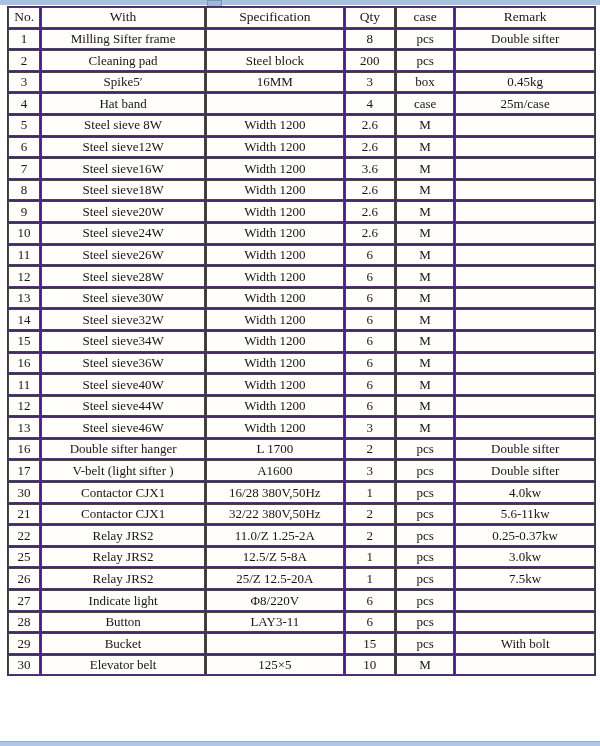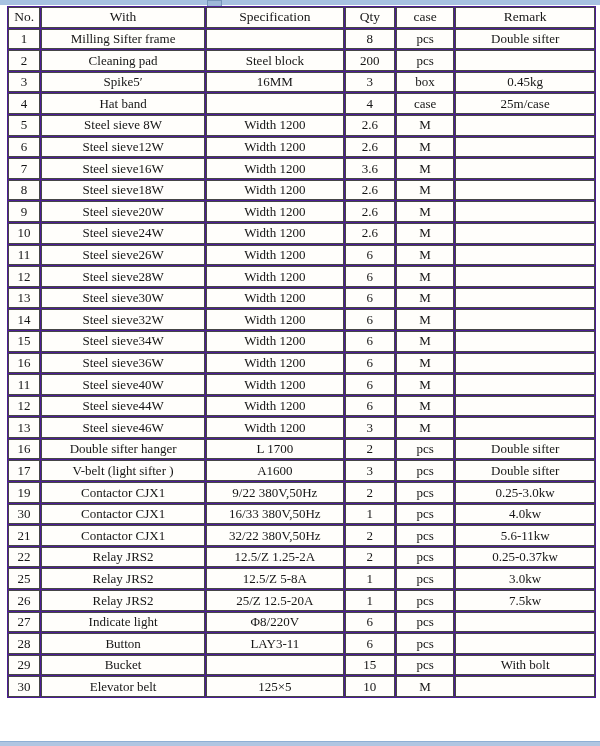--- a/index.html
+++ b/index.html
@@ -261,47 +261,39 @@
       </tr>
       <tr>
         <td class="col-no">17</td>
         <td class="col-name">V-belt (light sifter )</td>
         <td class="col-specification">A1600</td>
         <td class="col-qty">3</td>
         <td class="col-unit">pcs</td>
         <td class="col-remark">Double sifter</td>
       </tr>
       <tr>
-        <td class="col-no">19</td>
-        <td class="col-name">Contactor CJX1</td>
-        <td class="col-specification">9/22 380V,50Hz</td>
-        <td class="col-qty">2</td>
-        <td class="col-unit">pcs</td>
-        <td class="col-remark">0.25-3.0kw</td>
-      </tr>
-      <tr>
         <td class="col-no">30</td>
         <td class="col-name">Contactor CJX1</td>
-        <td class="col-specification">16/33 380V,50Hz</td>
+        <td class="col-specification">16/28 380V,50Hz</td>
         <td class="col-qty">1</td>
         <td class="col-unit">pcs</td>
         <td class="col-remark">4.0kw</td>
       </tr>
       <tr>
         <td class="col-no">21</td>
         <td class="col-name">Contactor CJX1</td>
         <td class="col-specification">32/22 380V,50Hz</td>
         <td class="col-qty">2</td>
         <td class="col-unit">pcs</td>
         <td class="col-remark">5.6-11kw</td>
       </tr>
       <tr>
         <td class="col-no">22</td>
         <td class="col-name">Relay JRS2</td>
-        <td class="col-specification">12.5/Z 1.25-2A</td>
+        <td class="col-specification">11.0/Z 1.25-2A</td>
         <td class="col-qty">2</td>
         <td class="col-unit">pcs</td>
         <td class="col-remark">0.25-0.37kw</td>
       </tr>
       <tr>
         <td class="col-no">25</td>
         <td class="col-name">Relay JRS2</td>
         <td class="col-specification">12.5/Z 5-8A</td>
         <td class="col-qty">1</td>
         <td class="col-unit">pcs</td>

